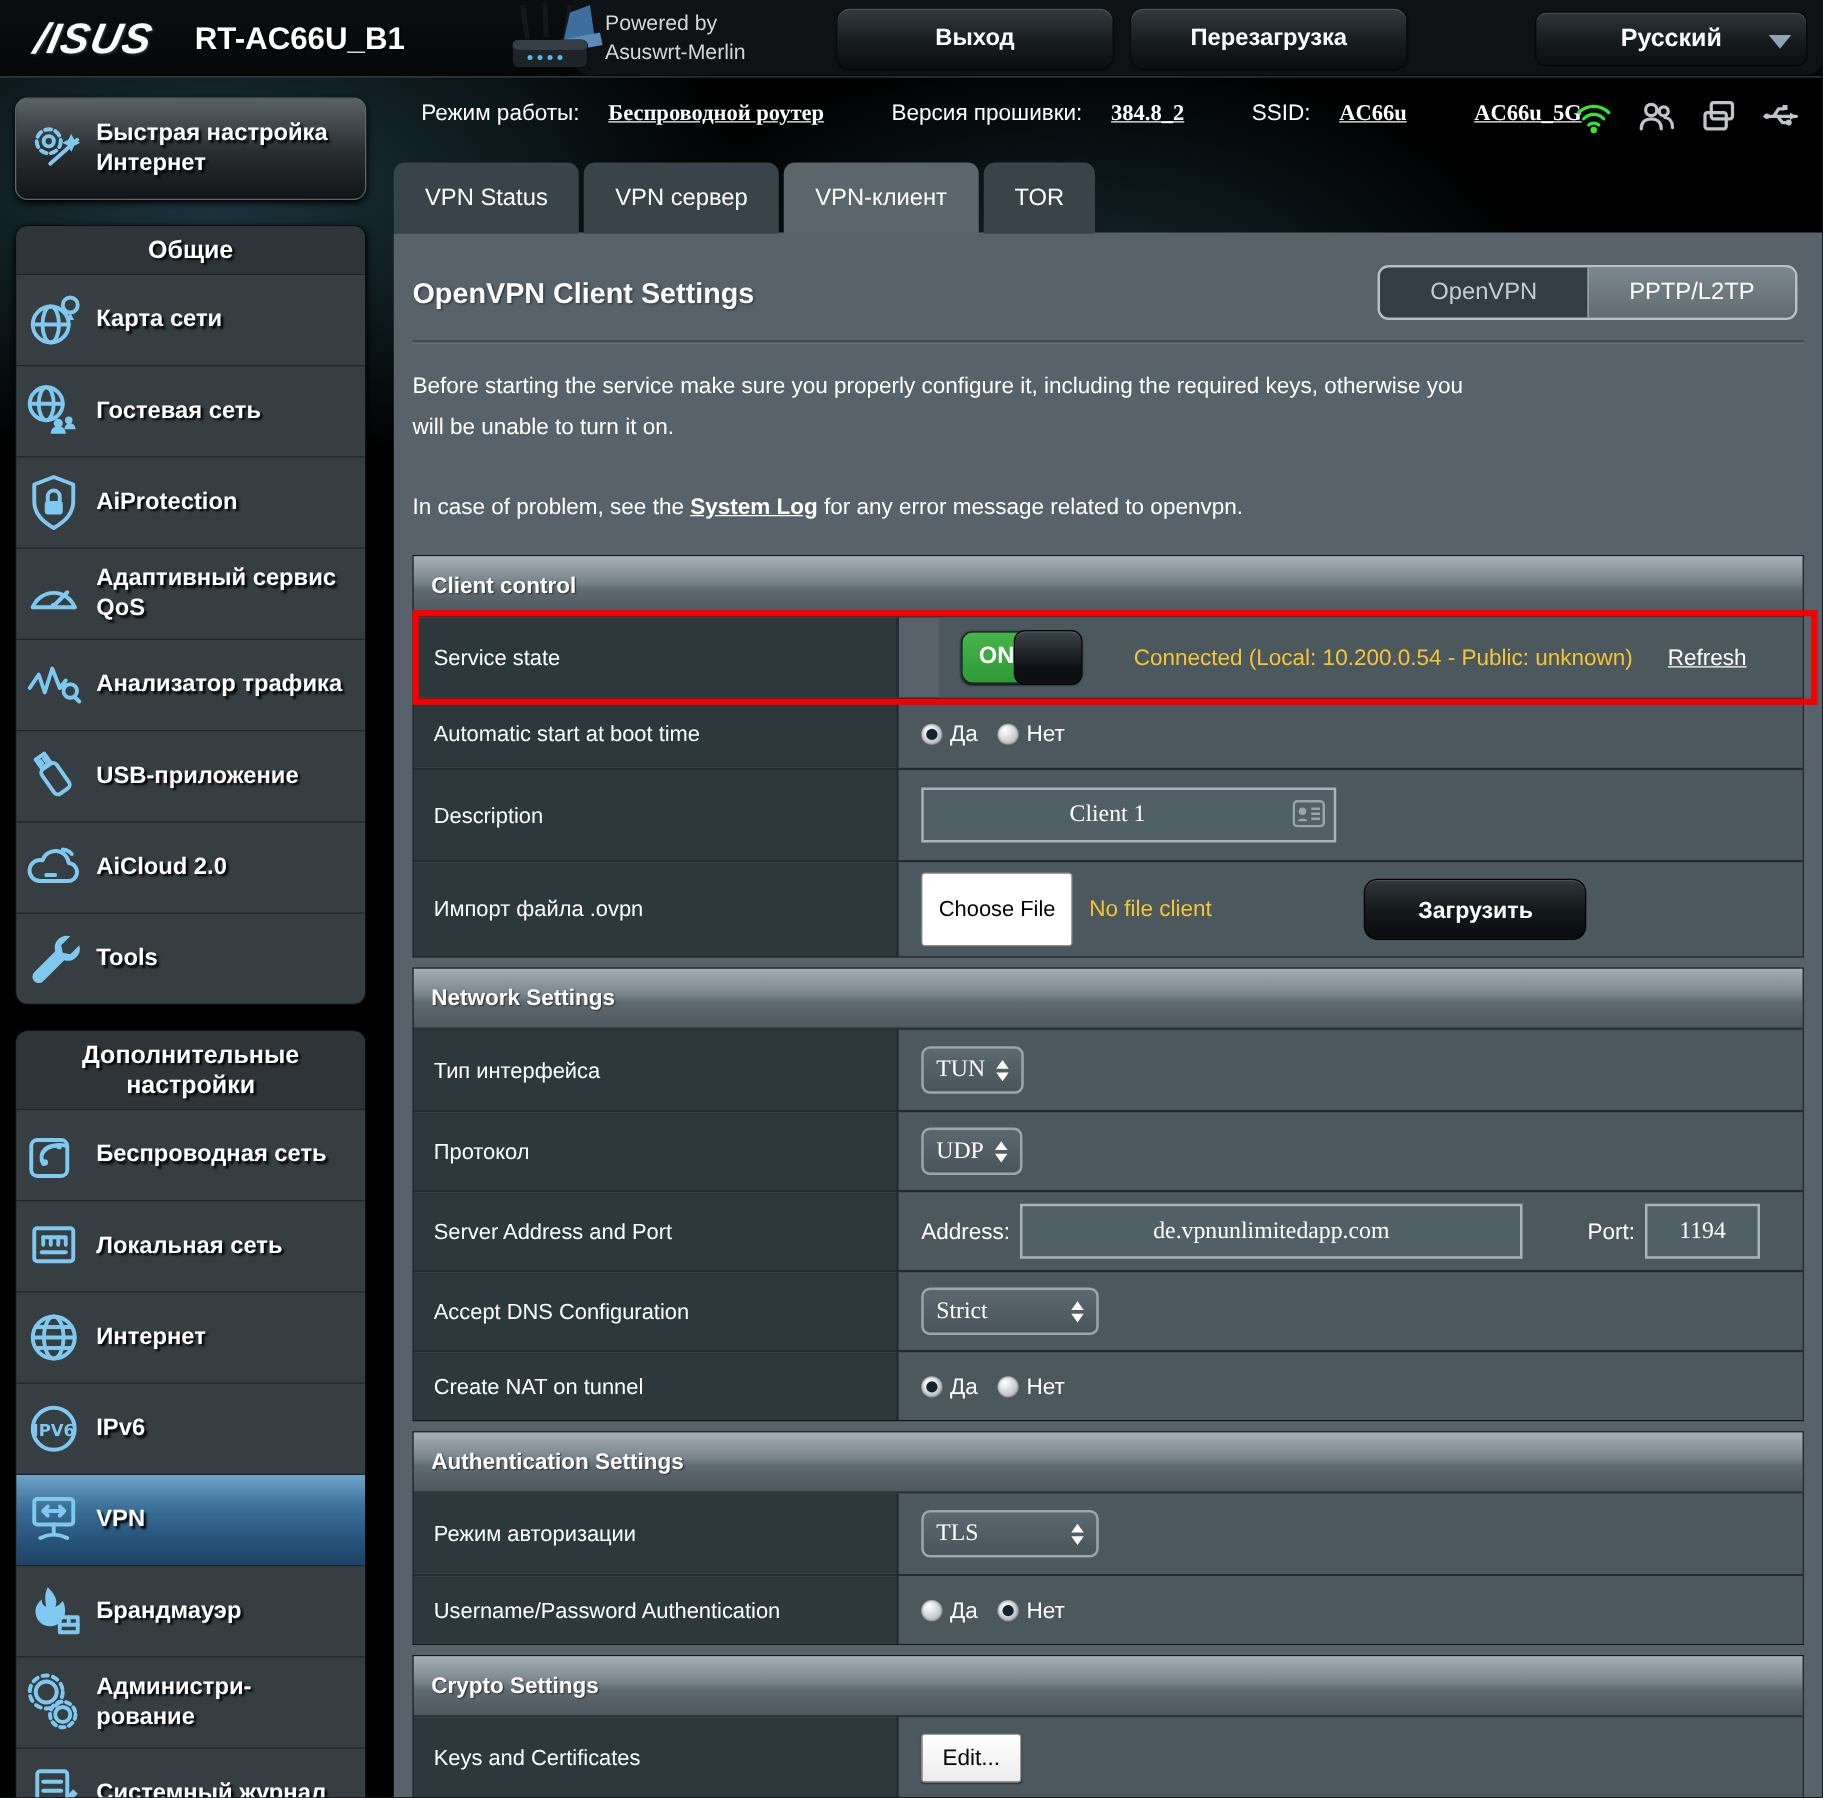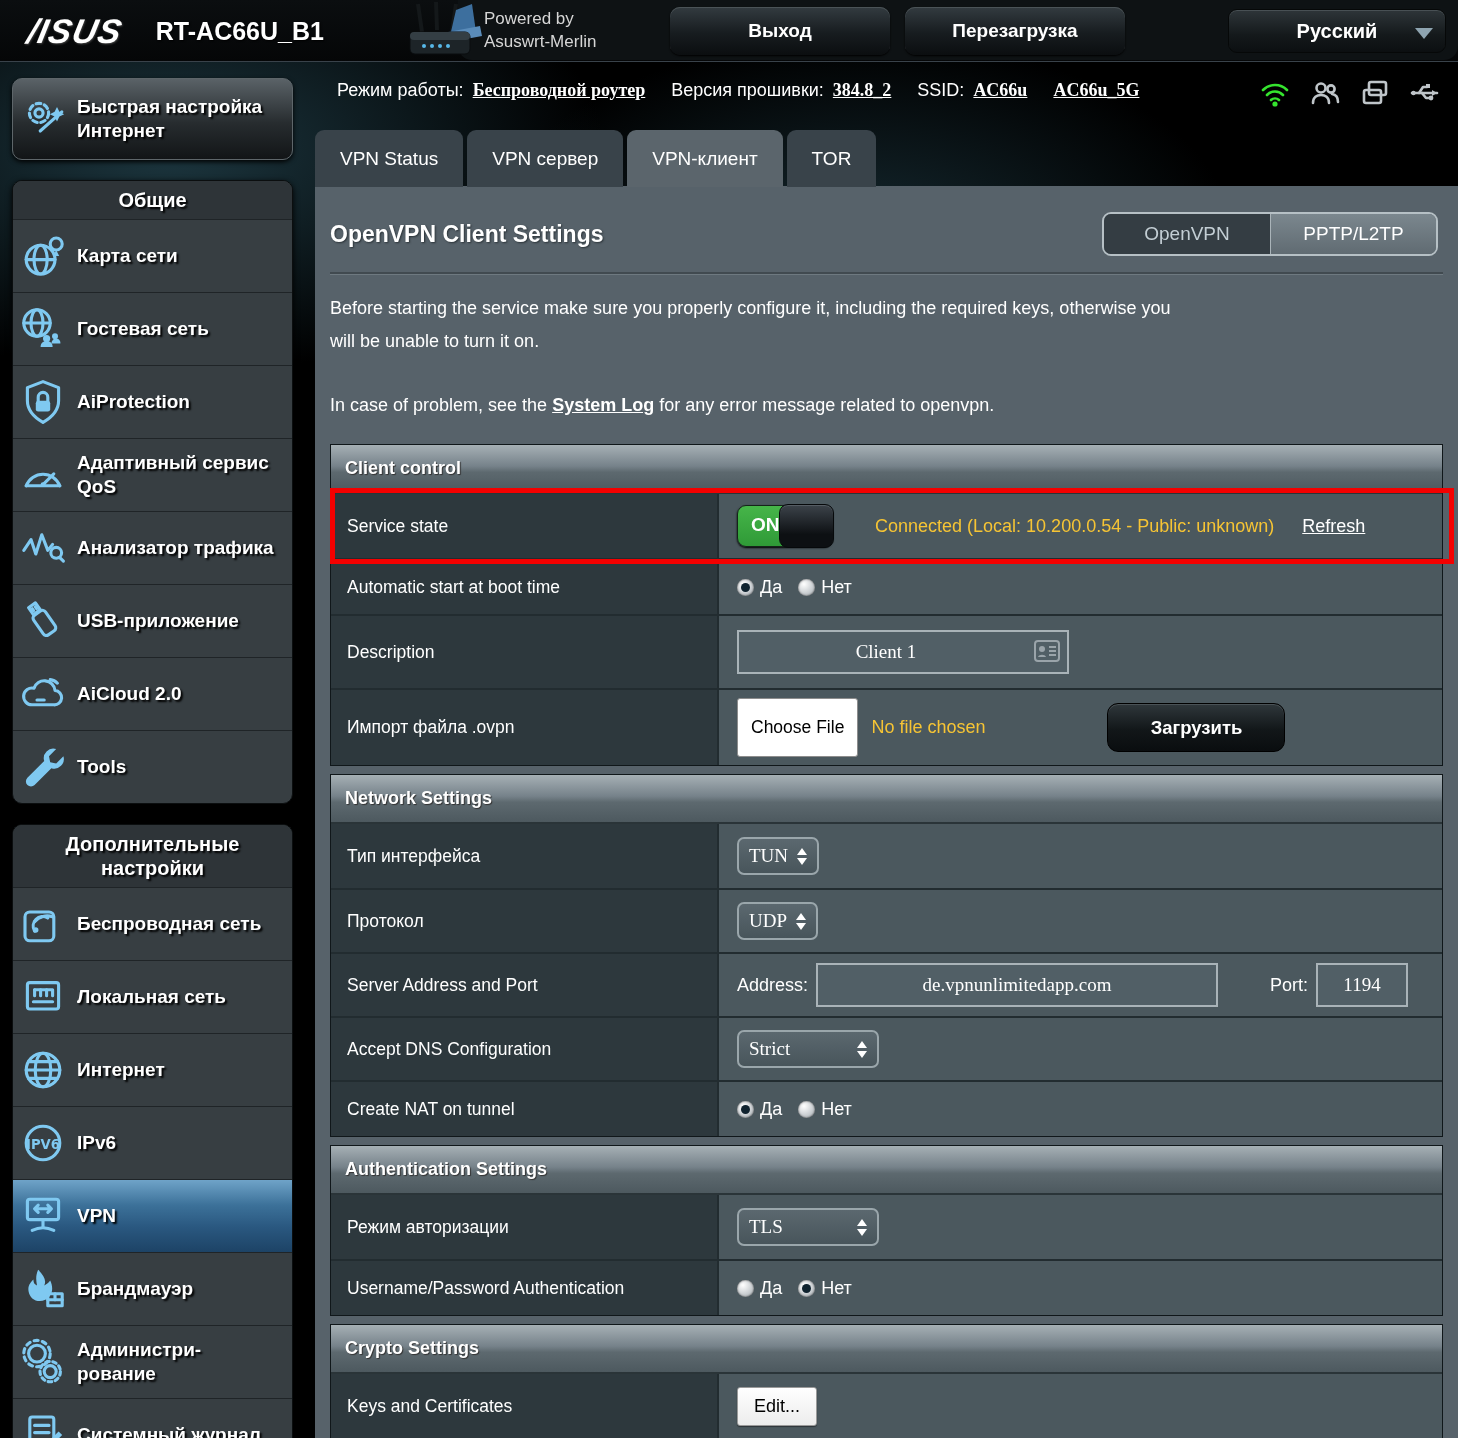--- a/index.html
+++ b/index.html
@@ -31,21 +31,21 @@
   .btn-logout { left:670px; }
   .btn-reboot { left:905px; }
   .lang-box { position:absolute; right:12px; top:9px; width:218px; height:44px; border-radius:9px;
     background:linear-gradient(#2e3539,#14191b 60%,#0c0f11); border:1px solid #060808;
     box-shadow:inset 0 1px 0 #485054; display:flex; align-items:center; justify-content:center;
     font-size:20px; font-weight:bold; cursor:pointer; }
   .lang-arrow { position:absolute; right:12px; top:18px; width:0; height:0;
     border-left:9px solid transparent; border-right:9px solid transparent; border-top:11px solid #8ea4b0; }
 
   
-  .statusline { position:absolute; left:337px; top:80px; display:flex; align-items:baseline; gap:9px;
+  .statusline { position:absolute; left:337px; top:80px; display:flex; align-items:baseline; gap:23px;
     font-size:18px; white-space:nowrap; z-index:5; }
   .ser { font-family:"Liberation Serif", serif; font-weight:bold; text-decoration:underline; cursor:pointer; }
   .statusline .gap { width:8px; }
   .status-icons { position:absolute; right:18px; top:78px; display:flex; gap:20px; align-items:center; z-index:5; }
   .status-icons .icon { width:30px; height:30px; color:#bfc5c9; }
   .status-icons .icon.wifi { color:#35e42e; }
   .icon svg { width:100%; height:100%; display:block; }
 
   
   .sidebar { position:absolute; left:12px; top:78px; width:281px; z-index:5; }
@@ -90,21 +90,21 @@
     background:linear-gradient(#a6b0b5,#76828a 45%,#5d696f 58%,#4d595f);
     border-bottom:2px solid #2a3438; }
   .cfg-row { display:flex; min-height:56px; }
   .cfg-row + .cfg-row { border-top:2px solid #222c30; }
   .cfg-label { width:388px; flex:none; background:#2d383d; display:flex; align-items:center;
     padding:8px 12px 8px 16px; font-size:17.5px; border-right:2px solid #222c30; }
   .cfg-value { flex:1; background:#4b585e; display:flex; align-items:center; padding:8px 10px 8px 18px; }
   .row-tall { min-height:64px; }
   .row-xtall { min-height:74px; }
 
-  .cfg-row.hl { position:relative; }
+  .cfg-row.hl { position:relative;gap:32px; }
   .red-frame { position:absolute; left:-1px; top:-6px; right:-12px; bottom:-6px;
     border:5px solid #f40000; z-index:6; pointer-events:none; }
 
   
   .sel { display:inline-flex; align-items:center; gap:9px; border:2px solid #9aa6ab; border-radius:7px;
     background:linear-gradient(#5b686f,#48555b); padding:6px 10px; cursor:pointer;
     font-family:"Liberation Serif", serif; font-size:19px; color:#fff; }
   .sel.wide { min-width:142px; justify-content:space-between; }
   .updown i { display:block; width:0; height:0; border-left:5px solid transparent; border-right:5px solid transparent; }
   .updown .up { border-bottom:7px solid #fff; margin-bottom:3px; }
@@ -513,21 +513,21 @@
                 </svg>
             </span>
           </span>
         </div>
       </div>
 
       <div class="cfg-row row-tall">
         <div class="cfg-label">Импорт файла .ovpn</div>
         <div class="cfg-value">
           <button class="file-btn">Choose File</button>
-          <span class="file-status">No file chosen</span>
+          <span class="file-status">No file client</span>
           <div class="upload-btn">Загрузить</div>
         </div>
       </div>
     </div>
 
     <div class="cfg-table follow">
       <div class="cfg-head">Network Settings</div>
 
       <div class="cfg-row row-tall">
         <div class="cfg-label">Тип интерфейса</div>

